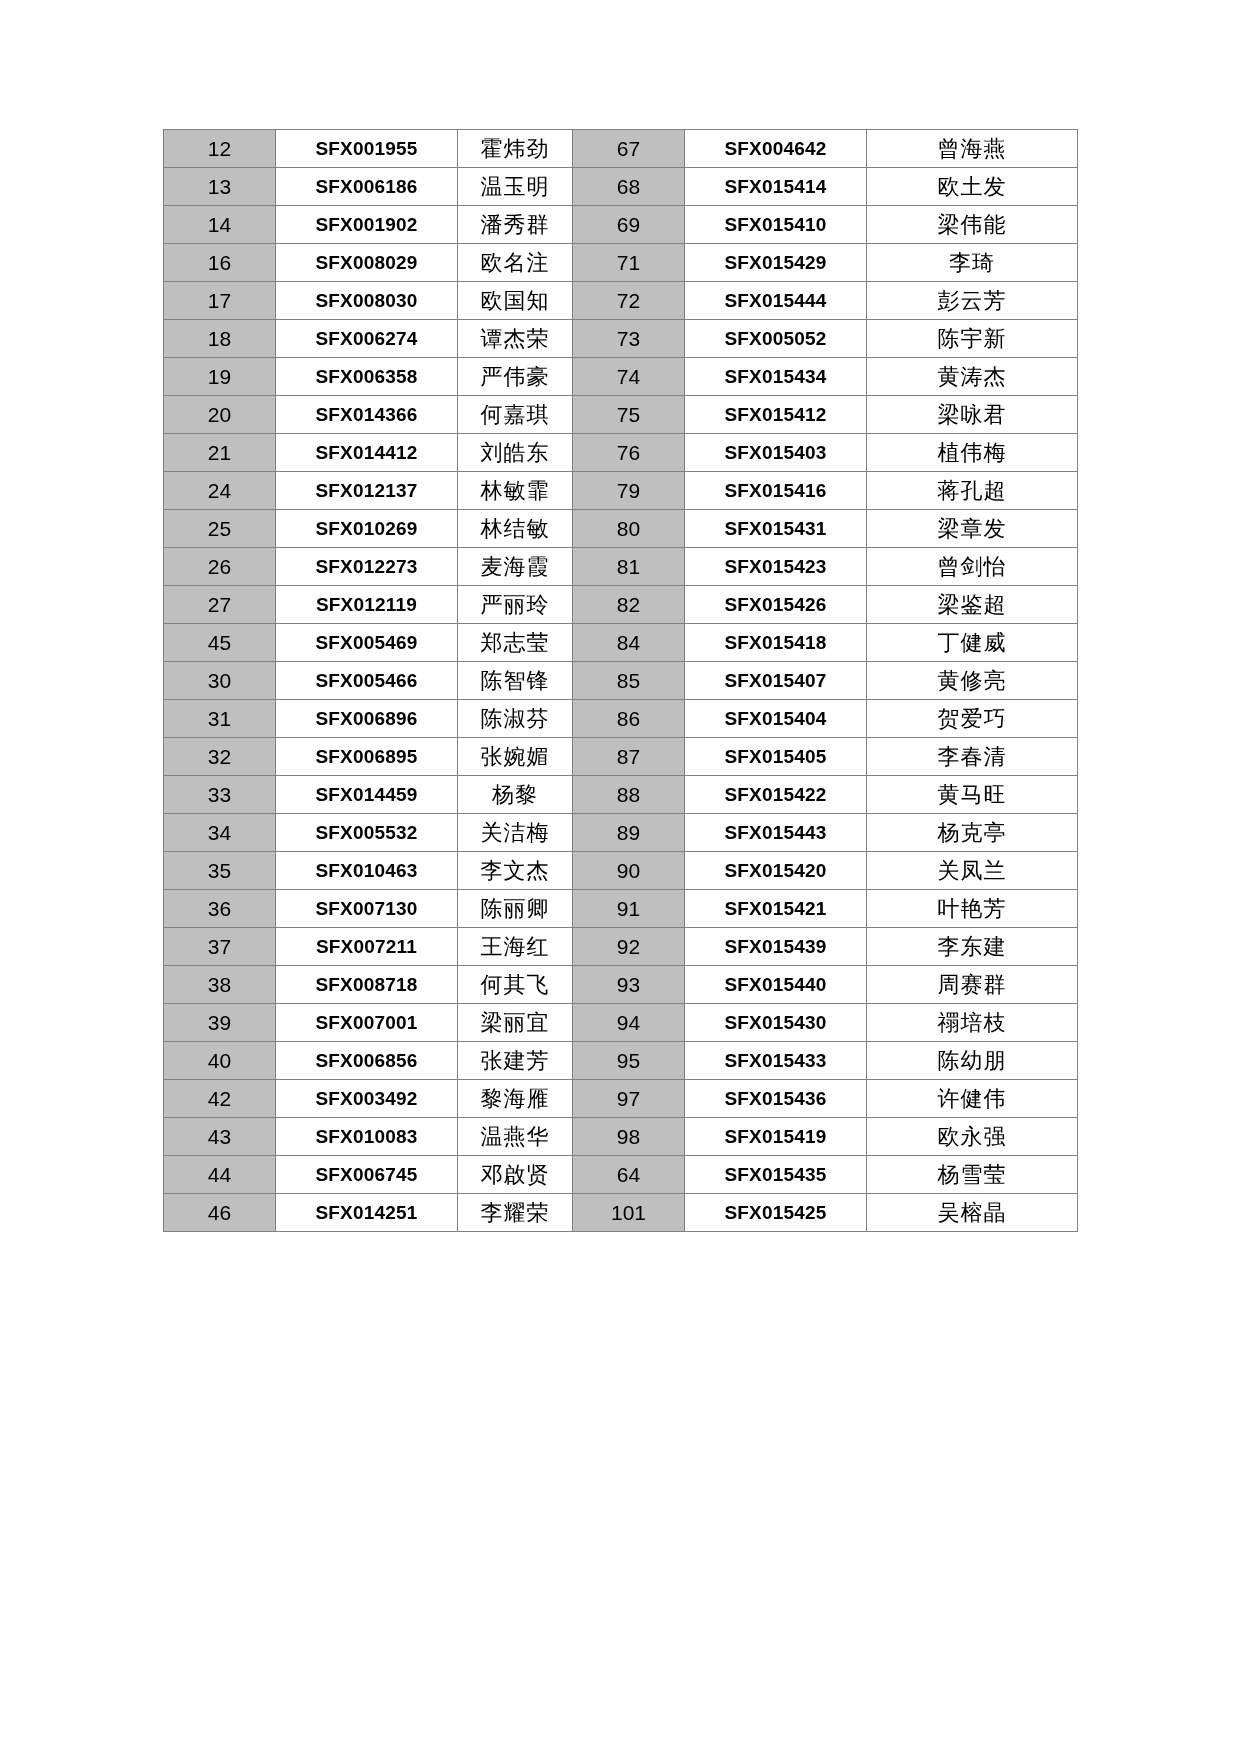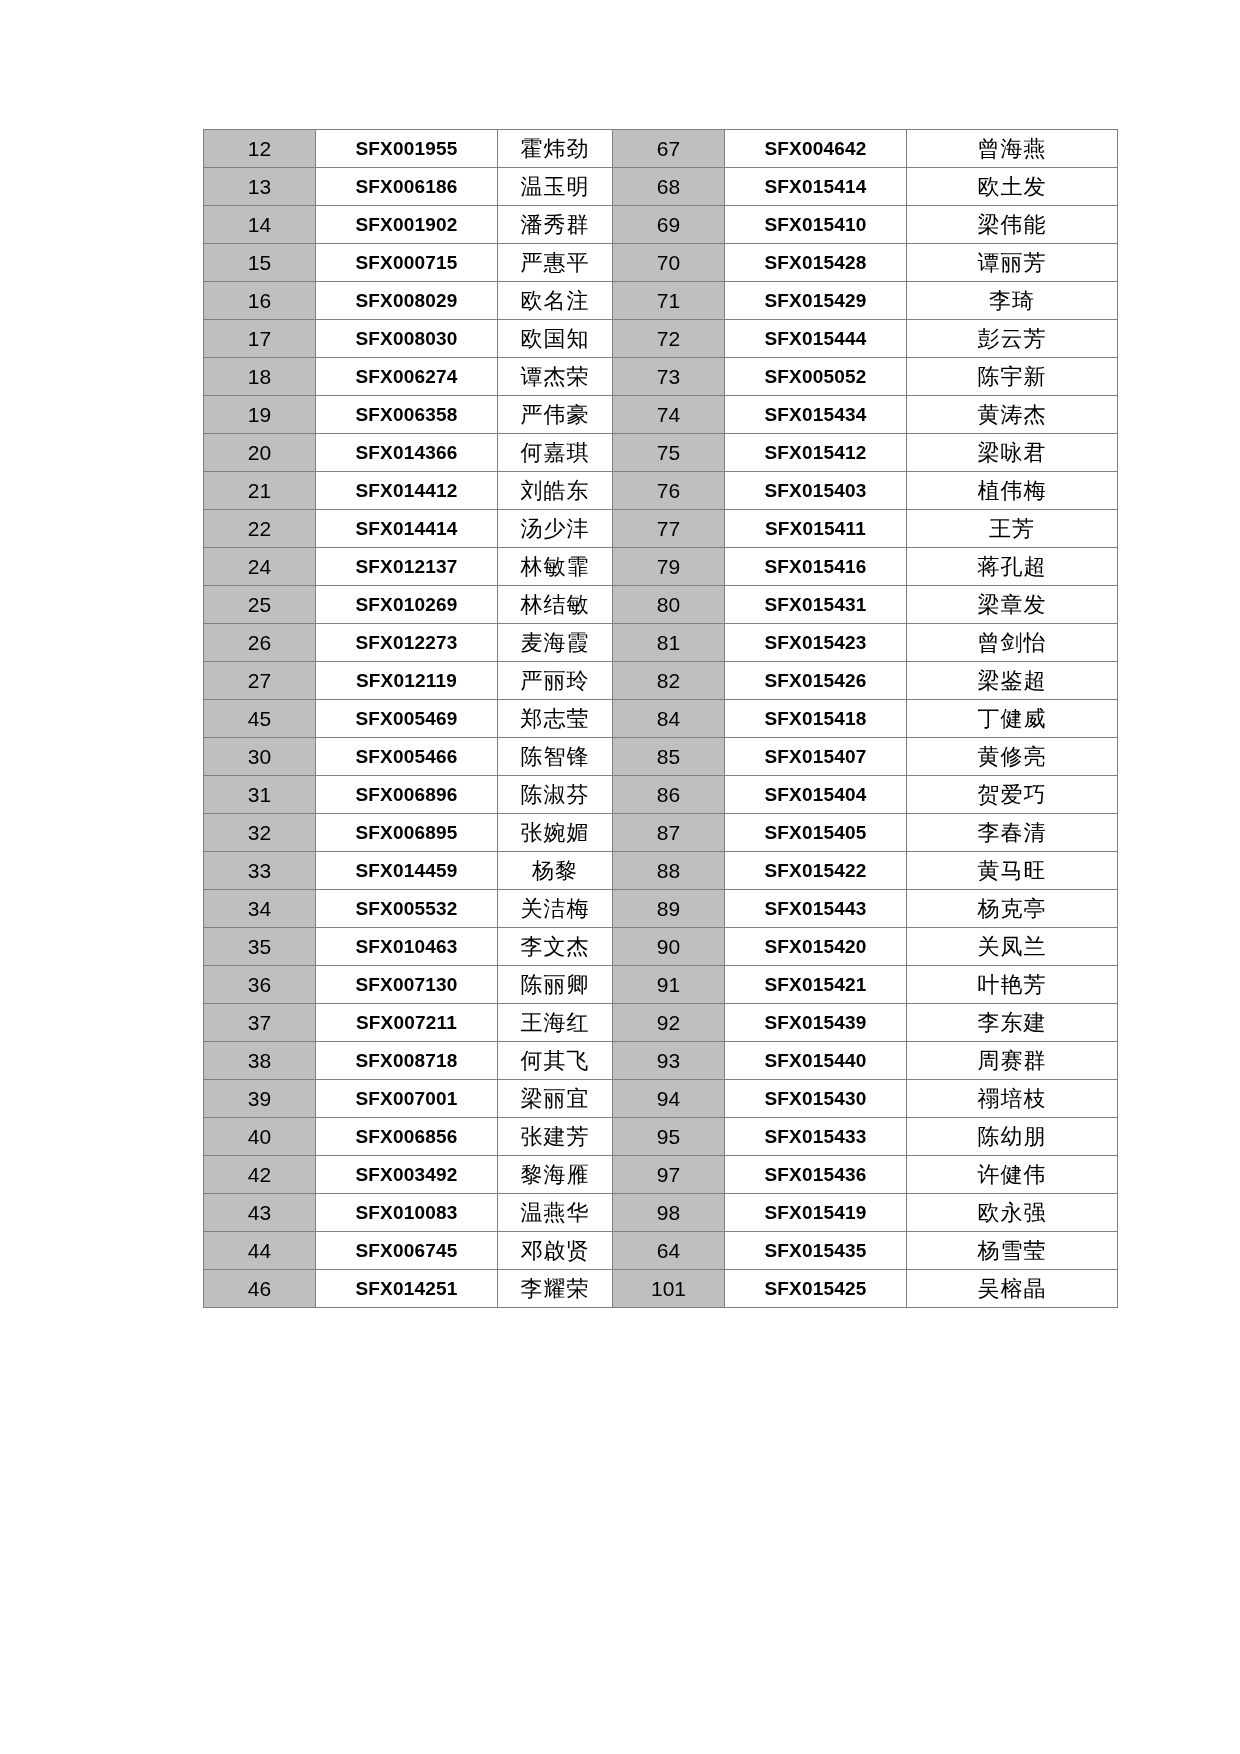--- a/index.html
+++ b/index.html
@@ -20,21 +20,20 @@
     top: 0;
     width: 1240px;
     height: 1754px;
     background: #ffffff;
   }
   .table-wrap {
     position: absolute;
     left: 163px;
     top: 129px;
     width: 914px;
-    margin-left: 40px;
   }
   table.roster {
     border-collapse: collapse;
     width: 914px;
     table-layout: fixed;
   }
   table.roster col.c-seq   { width: 112px; }
   table.roster col.c-code  { width: 182px; }
   table.roster col.c-name  { width: 115px; }
   table.roster col.c-seq2  { width: 112px; }
@@ -105,28 +104,20 @@
           </tr>
           <tr>
             <td class="seq">14</td>
             <td class="code">SFX001902</td>
             <td class="name">潘秀群</td>
             <td class="seq">69</td>
             <td class="code">SFX015410</td>
             <td class="name">梁伟能</td>
           </tr>
           <tr>
-            <td class="seq">15</td>
-            <td class="code">SFX000715</td>
-            <td class="name">严惠平</td>
-            <td class="seq">70</td>
-            <td class="code">SFX015428</td>
-            <td class="name">谭丽芳</td>
-          </tr>
-          <tr>
             <td class="seq">16</td>
             <td class="code">SFX008029</td>
             <td class="name">欧名注</td>
             <td class="seq">71</td>
             <td class="code">SFX015429</td>
             <td class="name">李琦</td>
           </tr>
           <tr>
             <td class="seq">17</td>
             <td class="code">SFX008030</td>
@@ -161,28 +152,20 @@
           </tr>
           <tr>
             <td class="seq">21</td>
             <td class="code">SFX014412</td>
             <td class="name">刘皓东</td>
             <td class="seq">76</td>
             <td class="code">SFX015403</td>
             <td class="name">植伟梅</td>
           </tr>
           <tr>
-            <td class="seq">22</td>
-            <td class="code">SFX014414</td>
-            <td class="name">汤少沣</td>
-            <td class="seq">77</td>
-            <td class="code">SFX015411</td>
-            <td class="name">王芳</td>
-          </tr>
-          <tr>
             <td class="seq">24</td>
             <td class="code">SFX012137</td>
             <td class="name">林敏霏</td>
             <td class="seq">79</td>
             <td class="code">SFX015416</td>
             <td class="name">蒋孔超</td>
           </tr>
           <tr>
             <td class="seq">25</td>
             <td class="code">SFX010269</td>

